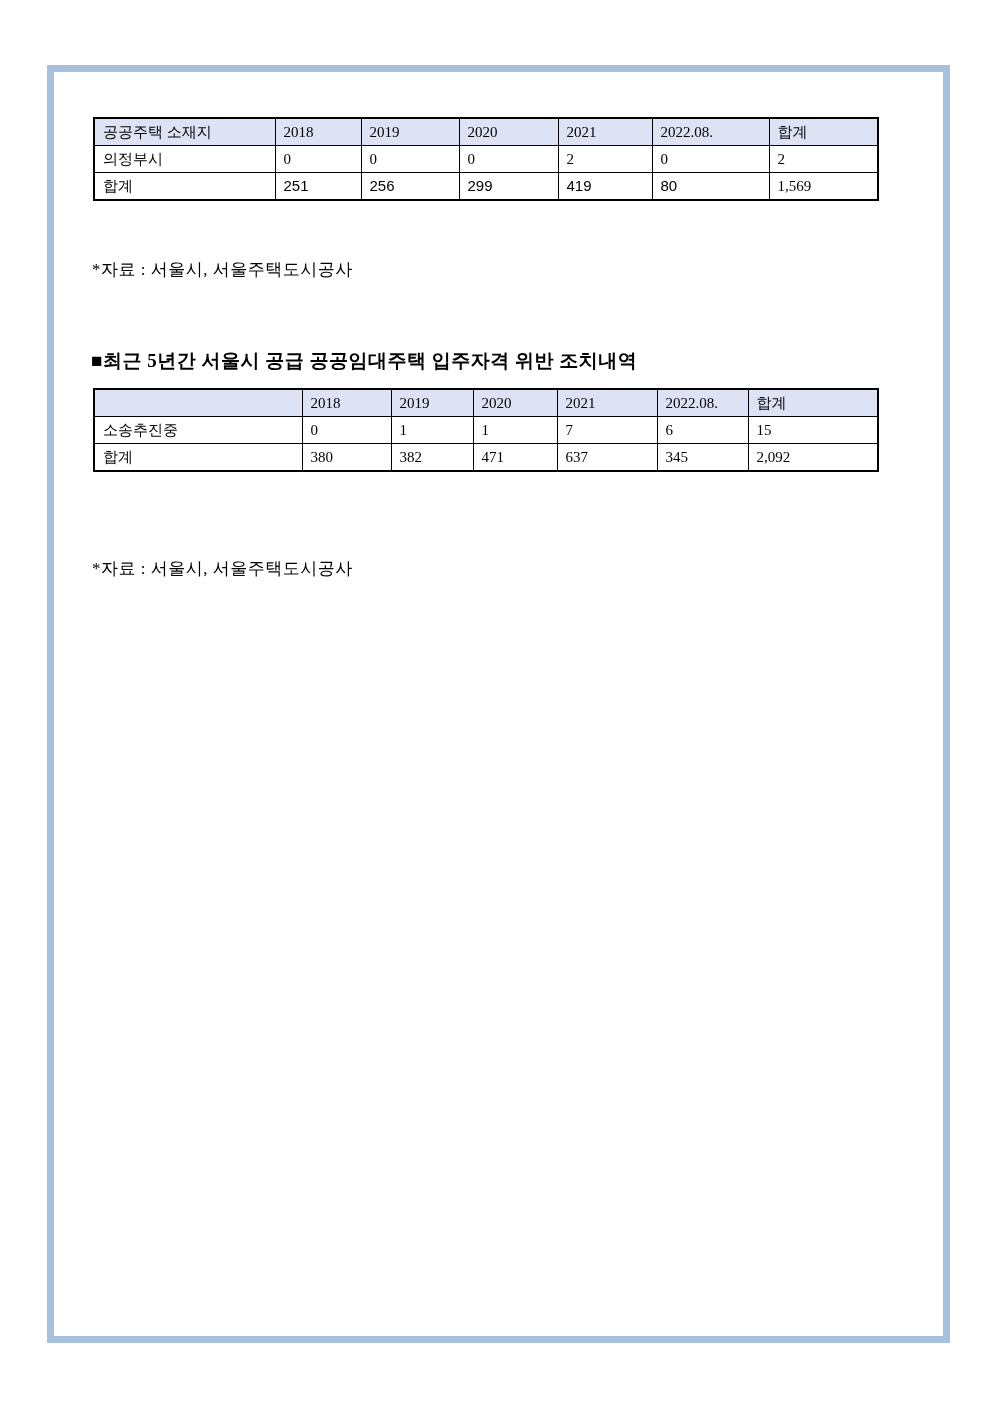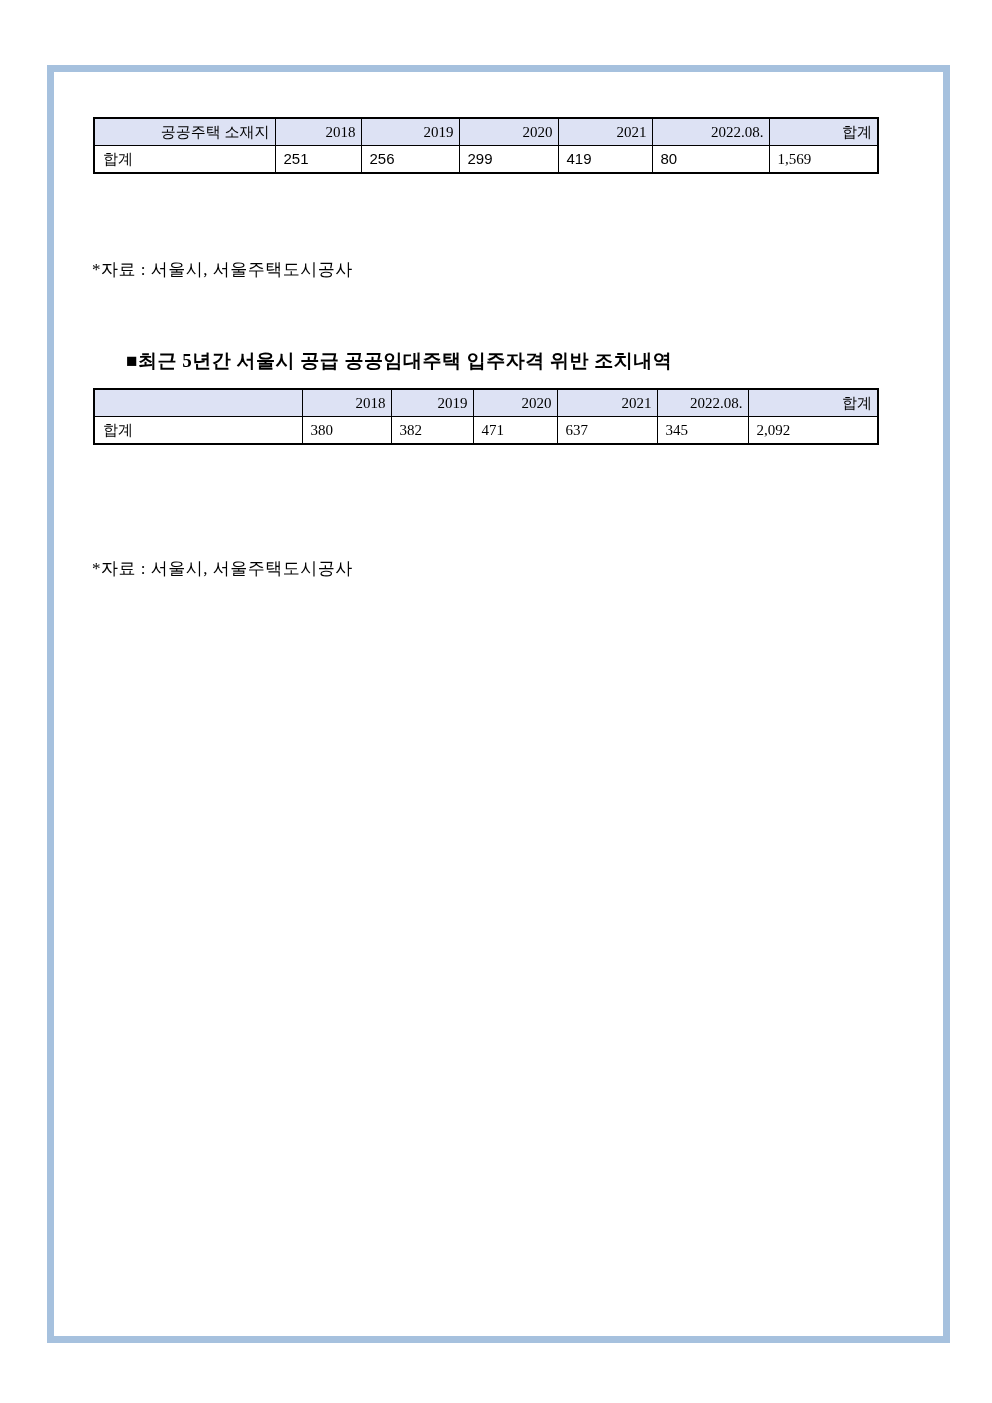--- a/index.html
+++ b/index.html
@@ -39,21 +39,20 @@
     text-align: left;
     vertical-align: middle;
     padding: 3px 5px 3px 8px;
     height: 27px;
     line-height: 20px;
     white-space: nowrap;
     overflow: hidden;
   }
   .doc-table th {
     background: var(--header-bg, #dde2f4);
-    text-align: right;
   }
   .bold-cell {
     font-weight: bold;
     font-family: "Liberation Sans", "DejaVu Sans", sans-serif;
   }
   .tbl-1 { position: absolute; left: 93px; top: 117px; }
   .tbl-2 { position: absolute; left: 93px; top: 388px; }
   .source-note {
     position: absolute;
     font-size: 17px;
@@ -62,21 +61,20 @@
   .note-1 { left: 92px; top: 258px; }
   .note-2 { left: 92px; top: 557px; }
   .section-title {
     position: absolute;
     left: 91px;
     top: 348px;
     font-size: 19px;
     font-weight: bold;
     letter-spacing: 0.5px;
     white-space: nowrap;
-    margin-left: 35px;
   }
   .section-title .bullet {
     font-weight: normal;
   }
 </style>
 </head>
 <body>
 
 <div class="page-frame"></div>
 
@@ -95,20 +93,29 @@
         <th>공공주택 소재지</th>
         <th>2018</th>
         <th>2019</th>
         <th>2020</th>
         <th>2021</th>
         <th>2022.08.</th>
         <th>합계</th>
       </tr>
     </thead>
     <tbody>
+      <tr>
+        <td>의정부시</td>
+        <td>0</td>
+        <td>0</td>
+        <td>0</td>
+        <td>2</td>
+        <td>0</td>
+        <td>2</td>
+      </tr>
       <tr>
         <td>합계</td>
         <td class="bold-cell">251</td>
         <td class="bold-cell">256</td>
         <td class="bold-cell">299</td>
         <td class="bold-cell">419</td>
         <td class="bold-cell">80</td>
         <td>1,569</td>
       </tr>
     </tbody>
@@ -136,20 +143,29 @@
         <th>2018</th>
         <th>2019</th>
         <th>2020</th>
         <th>2021</th>
         <th>2022.08.</th>
         <th>합계</th>
       </tr>
     </thead>
     <tbody>
       <tr>
+        <td>소송추진중</td>
+        <td>0</td>
+        <td>1</td>
+        <td>1</td>
+        <td>7</td>
+        <td>6</td>
+        <td>15</td>
+      </tr>
+      <tr>
         <td>합계</td>
         <td>380</td>
         <td>382</td>
         <td>471</td>
         <td>637</td>
         <td>345</td>
         <td>2,092</td>
       </tr>
     </tbody>
   </table>

